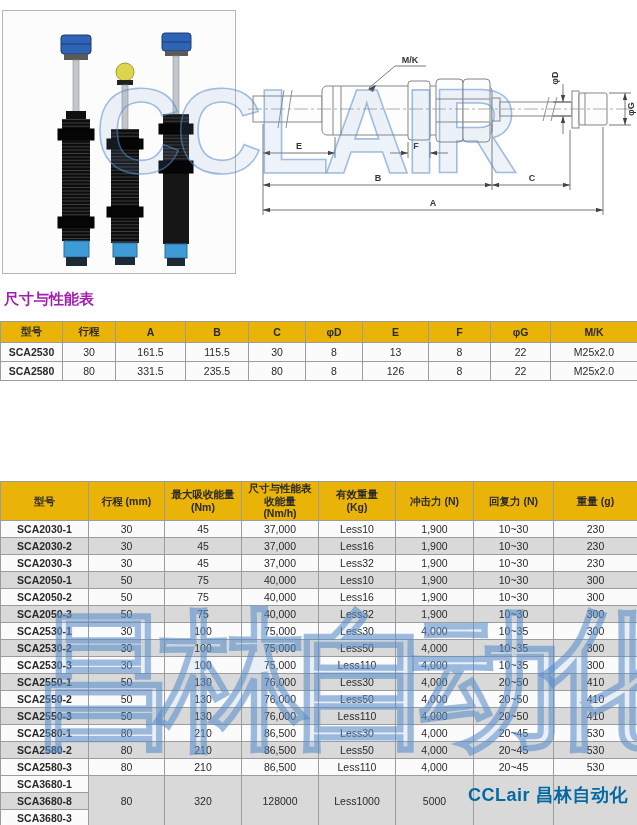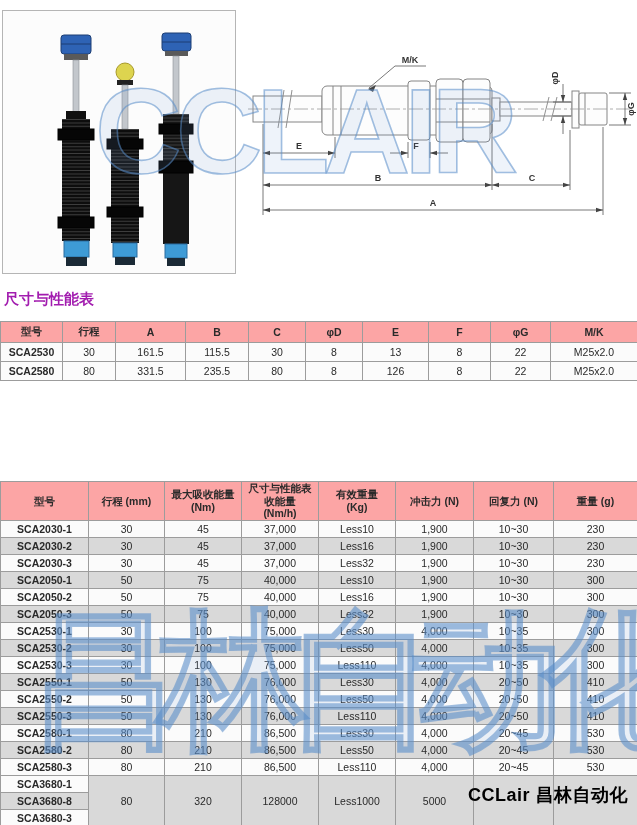--- a/index.html
+++ b/index.html
@@ -20,32 +20,32 @@
   .wm-top{left:95px;top:62px;font-size:120px;letter-spacing:-6px;}
   .wm-table{left:30px;top:582px;font-size:150px;letter-spacing:-22px;}
   .sec-title{position:absolute;left:4px;top:290px;font-size:15px;font-weight:bold;color:#a21caf;z-index:2;}
   table{border-collapse:collapse;table-layout:fixed;position:absolute;left:0;z-index:2;}
   #t1{top:321px;width:637px;}
   #t2{top:481px;width:637px;}
   td,th{
     border:1px solid #9c9c9c;text-align:center;vertical-align:middle;
     font-size:10.5px;color:#2a2a2a;padding:0;overflow:hidden;
   }
-  th{background:#fca5a5;font-weight:bold;}
+  th{background:#eab308;font-weight:bold;}
   #t1 th{height:20px;}
   #t1 td{height:18px;}
   #t2 th{height:36px;white-space:pre-line;line-height:1.2;}
   #t2 td{height:16px;}
   tr.w td{background:#fbfbfb;}
   tr.g td{background:#d9d9d9;}
   td.model{font-weight:bold;}
   #t2 td.merged{background:#d9d9d9;}
   .footer-logo{
     position:absolute;left:468px;top:783px;font-size:18px;font-weight:bold;
-    color:#000000;z-index:7;white-space:nowrap;letter-spacing:0.5px;
+    color:#0369a1;z-index:7;white-space:nowrap;letter-spacing:0.5px;
   }
 </style>
 </head>
 <body>
 
 <div class="photo-box">
   <svg width="232" height="262" viewBox="0 0 232 262">
 
     <g>
       <rect x="58" y="24" width="30" height="19" rx="3" fill="#2e63b5" stroke="#1d3f75"></rect>

